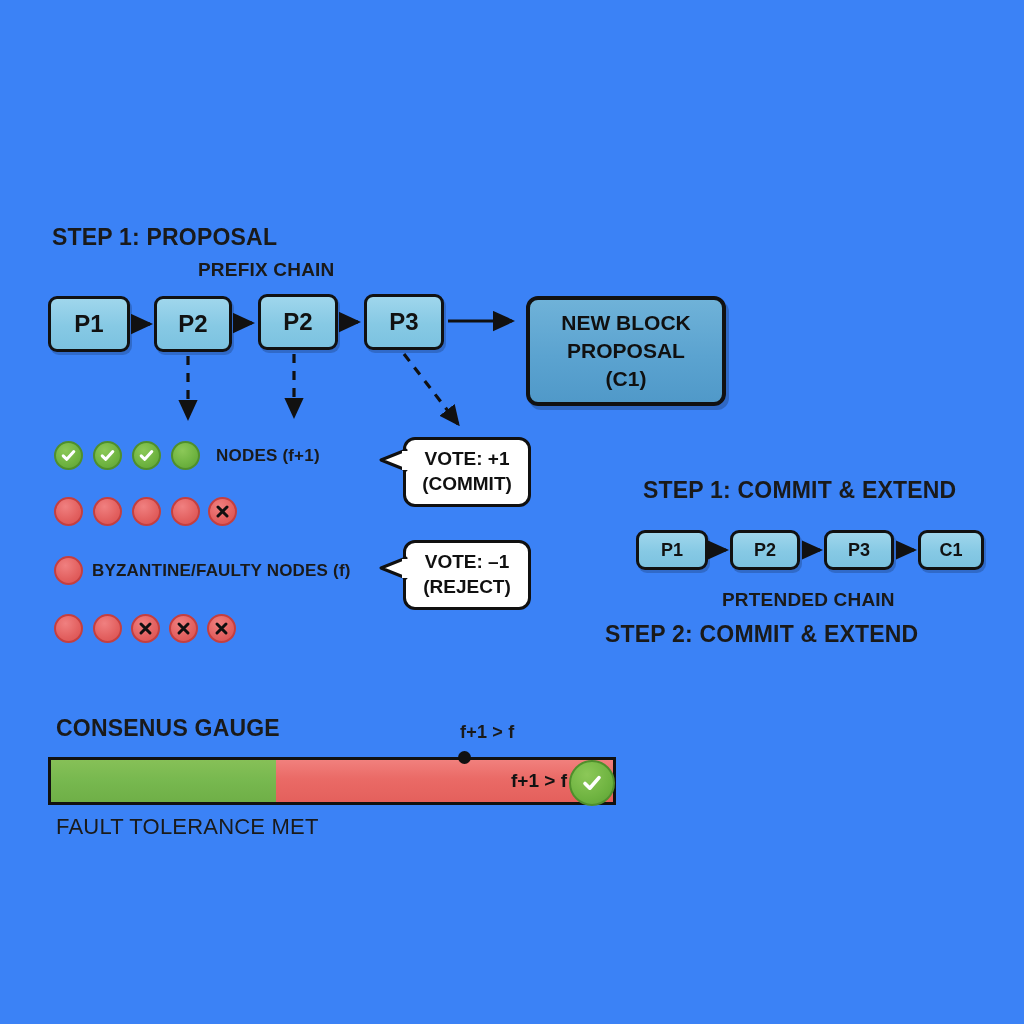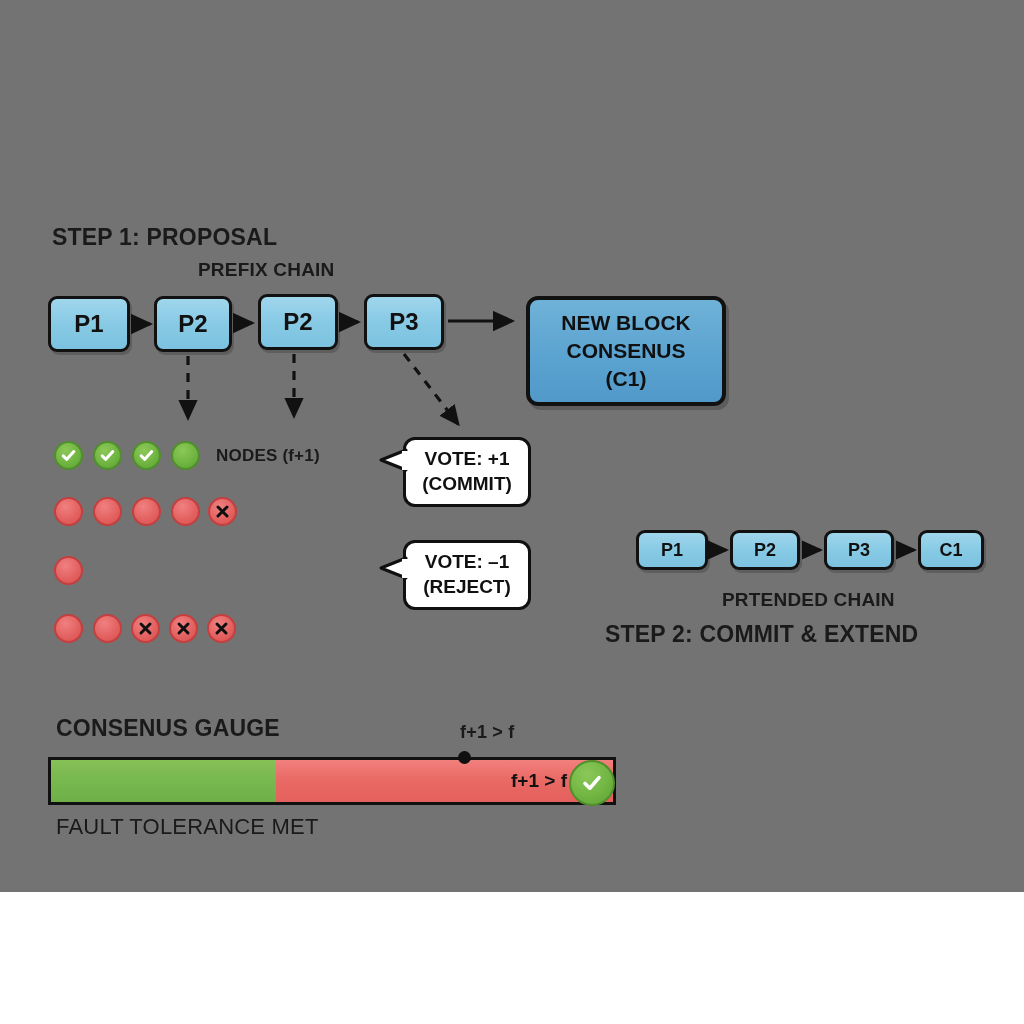--- a/index.html
+++ b/index.html
@@ -7,22 +7,22 @@
     margin: 0;
     padding: 0;
     background: #ffffff;
   }
   body {
     font-family: "Liberation Sans", sans-serif;
   }
   #canvas {
     position: relative;
     width: 1024px;
-    height: 892px;
-    background: #737373;
+    height: 1024px;
+    background: #3b82f6;
     overflow: hidden;
   }
   .abs { position: absolute; }
 
   
   .heading {
     font-weight: bold;
     color: #1a1a1a;
     letter-spacing: 0.2px;
     white-space: nowrap;
@@ -172,21 +172,21 @@
     <line x1="340" y1="322" x2="358" y2="322" stroke="#111111" stroke-width="3.2" marker-end="url(#arrowS)"></line>
     <line x1="448" y1="321" x2="512" y2="321" stroke="#111111" stroke-width="3.2" marker-end="url(#arrowS)"></line>
 
     <line x1="188" y1="356" x2="188" y2="418" stroke="#111111" stroke-width="3.2" stroke-dasharray="9,8" marker-end="url(#arrowM)"></line>
     <line x1="294" y1="354" x2="294" y2="416" stroke="#111111" stroke-width="3.2" stroke-dasharray="9,8" marker-end="url(#arrowM)"></line>
     <line x1="404" y1="354" x2="458" y2="424" stroke="#111111" stroke-width="3.2" stroke-dasharray="9,8" marker-end="url(#arrowM)"></line>
   </svg>
 
   <div class="abs block-candidate" style="left:526px; top:258px; width:200px; height:110px;margin-top:38px;">
     <span>NEW BLOCK</span>
-    <span>CONSENUS</span>
+    <span>PROPOSAL</span>
     <span>(C1)</span>
   </div>
 
   <div class="abs node node-green" style="left:54px; top:441px; width:29px; height:29px;">
     <svg width="17" height="17" viewBox="0 0 17 17">
       <path d="M3.2 8.8 L6.8 12.3 L13.8 4.6" stroke="#ffffff" stroke-width="3" fill="none" stroke-linecap="round" stroke-linejoin="round"></path>
     </svg>
   </div>
   <div class="abs node node-green" style="left:93px; top:441px; width:29px; height:29px;">
     <svg width="17" height="17" viewBox="0 0 17 17">
@@ -206,20 +206,21 @@
   <div class="abs node node-red" style="left:93px; top:497px; width:29px; height:29px;"></div>
   <div class="abs node node-red" style="left:132px; top:497px; width:29px; height:29px;"></div>
   <div class="abs node node-red" style="left:171px; top:497px; width:29px; height:29px;"></div>
   <div class="abs node node-red" style="left:208px; top:497px; width:29px; height:29px;">
     <svg width="17" height="17" viewBox="0 0 17 17">
       <path d="M4 4 L13 13 M13 4 L4 13" stroke="#101010" stroke-width="3" fill="none" stroke-linecap="round"></path>
     </svg>
   </div>
 
   <div class="abs node node-red" style="left:54px; top:556px; width:29px; height:29px;"></div>
+  <div class="abs heading h-legend" style="left:92px; top:562px;">BYZANTINE/FAULTY NODES (f)</div>
 
   <div class="abs node node-red" style="left:54px; top:614px; width:29px; height:29px;"></div>
   <div class="abs node node-red" style="left:93px; top:614px; width:29px; height:29px;"></div>
   <div class="abs node node-red" style="left:131px; top:614px; width:29px; height:29px;">
     <svg width="17" height="17" viewBox="0 0 17 17">
       <path d="M4 4 L13 13 M13 4 L4 13" stroke="#101010" stroke-width="3" fill="none" stroke-linecap="round"></path>
     </svg>
   </div>
   <div class="abs node node-red" style="left:169px; top:614px; width:29px; height:29px;">
     <svg width="17" height="17" viewBox="0 0 17 17">
@@ -244,20 +245,21 @@
 
   <div class="abs callout" style="left:403px; top:540px; width:128px; height:70px;">
     <span>VOTE: –1</span>
     <span>(REJECT)</span>
   </div>
   <svg class="abs" style="left:378px; top:556px; width:40px; height:40px;">
     <path d="M28 2 L3 12 L28 22 Z" fill="#ffffff" stroke="#101010" stroke-width="3" stroke-linejoin="round"></path>
     <rect x="24" y="3" width="8" height="19" fill="#ffffff"></rect>
   </svg>
 
+  <div class="abs heading h-step" style="left:643px; top:479px;">STEP 1: COMMIT &amp; EXTEND</div>
 
   <div class="abs block block-sm" style="left:636px; top:530px; width:72px; height:40px;">P1</div>
   <div class="abs block block-sm" style="left:730px; top:530px; width:70px; height:40px;">P2</div>
   <div class="abs block block-sm" style="left:824px; top:530px; width:70px; height:40px;">P3</div>
   <div class="abs block block-sm" style="left:918px; top:530px; width:66px; height:40px;">C1</div>
 
   <svg class="abs" style="left:0px; top:0px; width:1024px; height:1024px;">
     <line x1="710" y1="550" x2="726" y2="550" stroke="#111111" stroke-width="3" marker-end="url(#arrowS)"></line>
     <line x1="802" y1="550" x2="820" y2="550" stroke="#111111" stroke-width="3" marker-end="url(#arrowS)"></line>
     <line x1="896" y1="550" x2="914" y2="550" stroke="#111111" stroke-width="3" marker-end="url(#arrowS)"></line>

